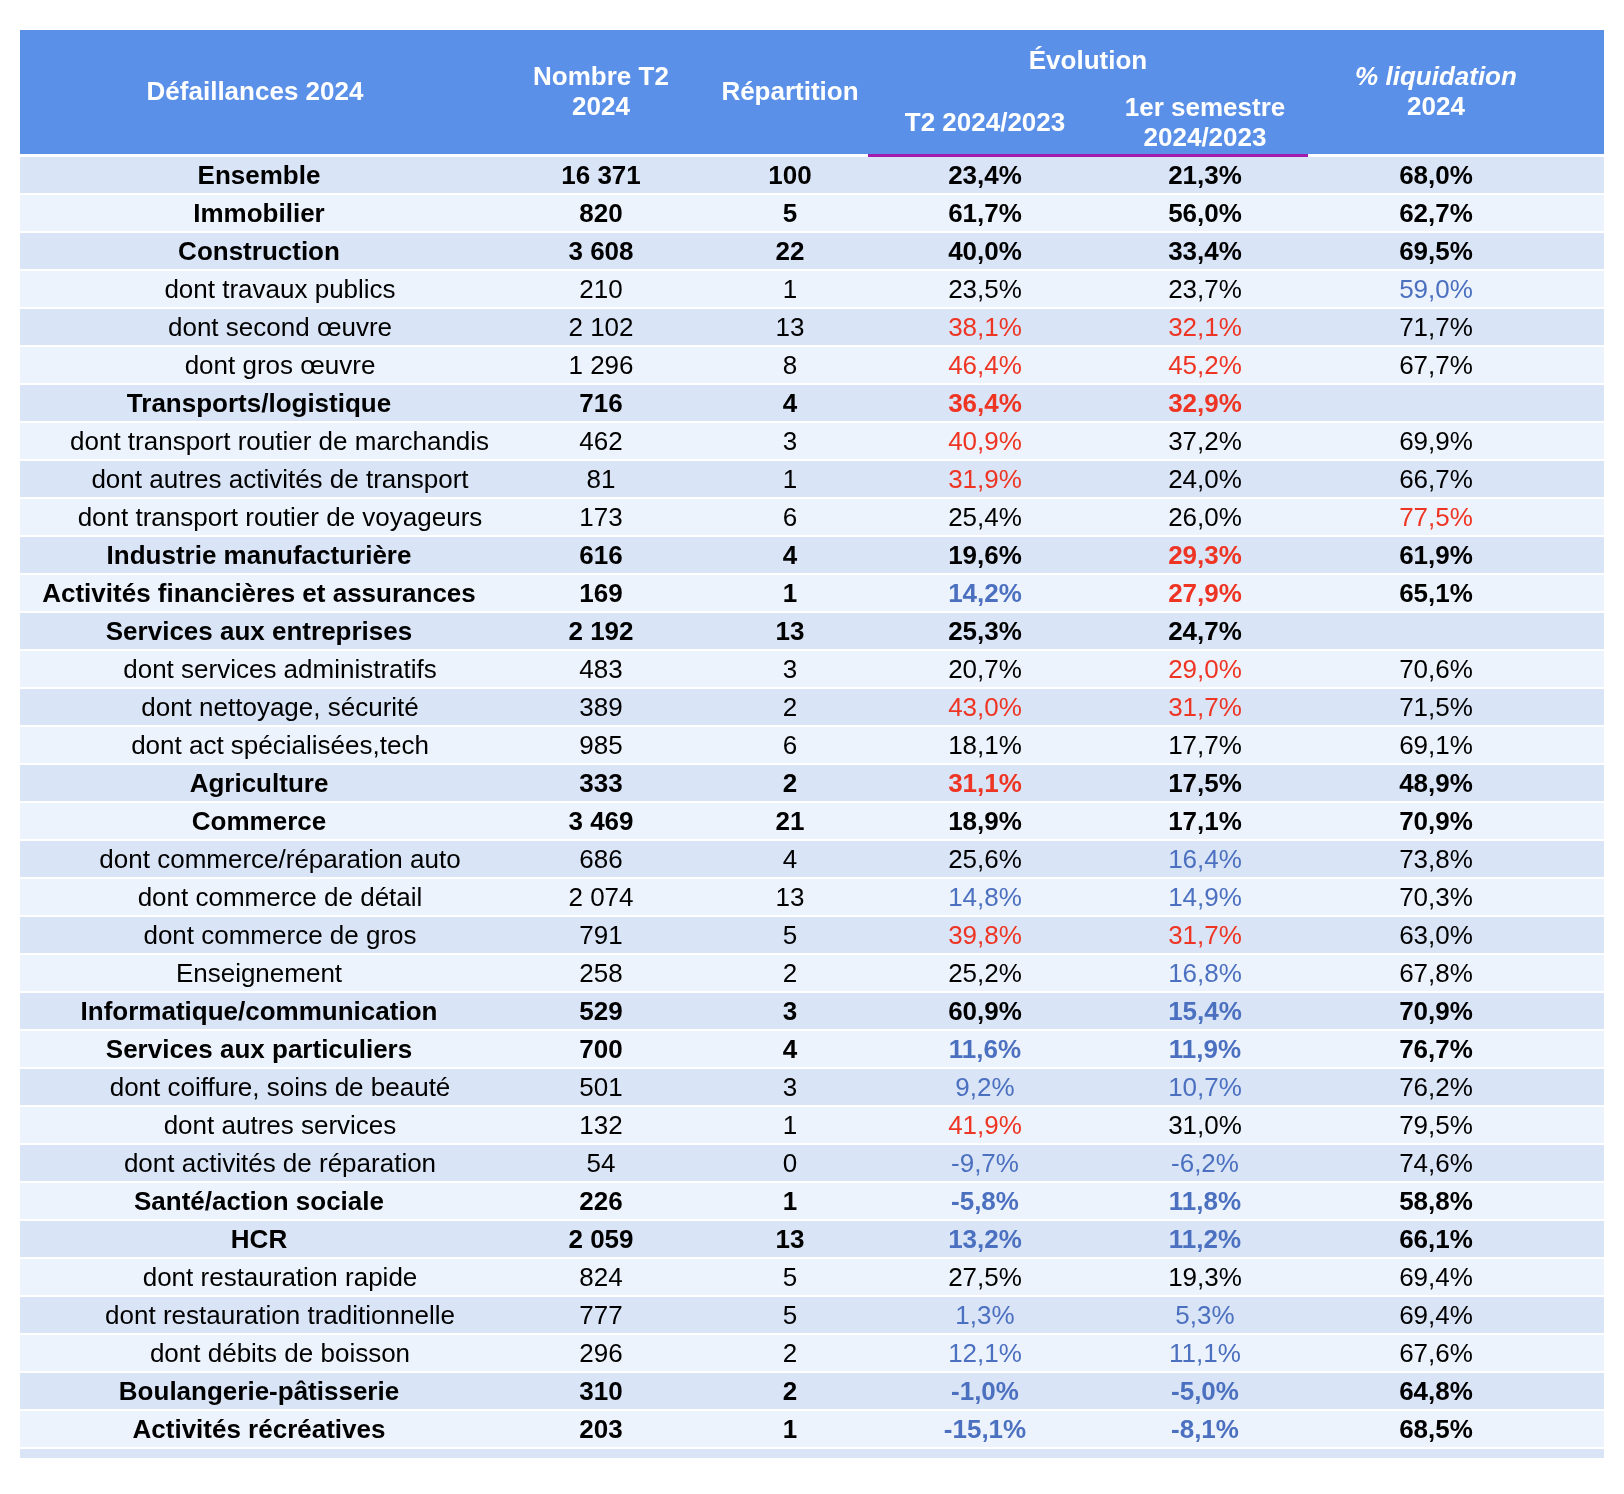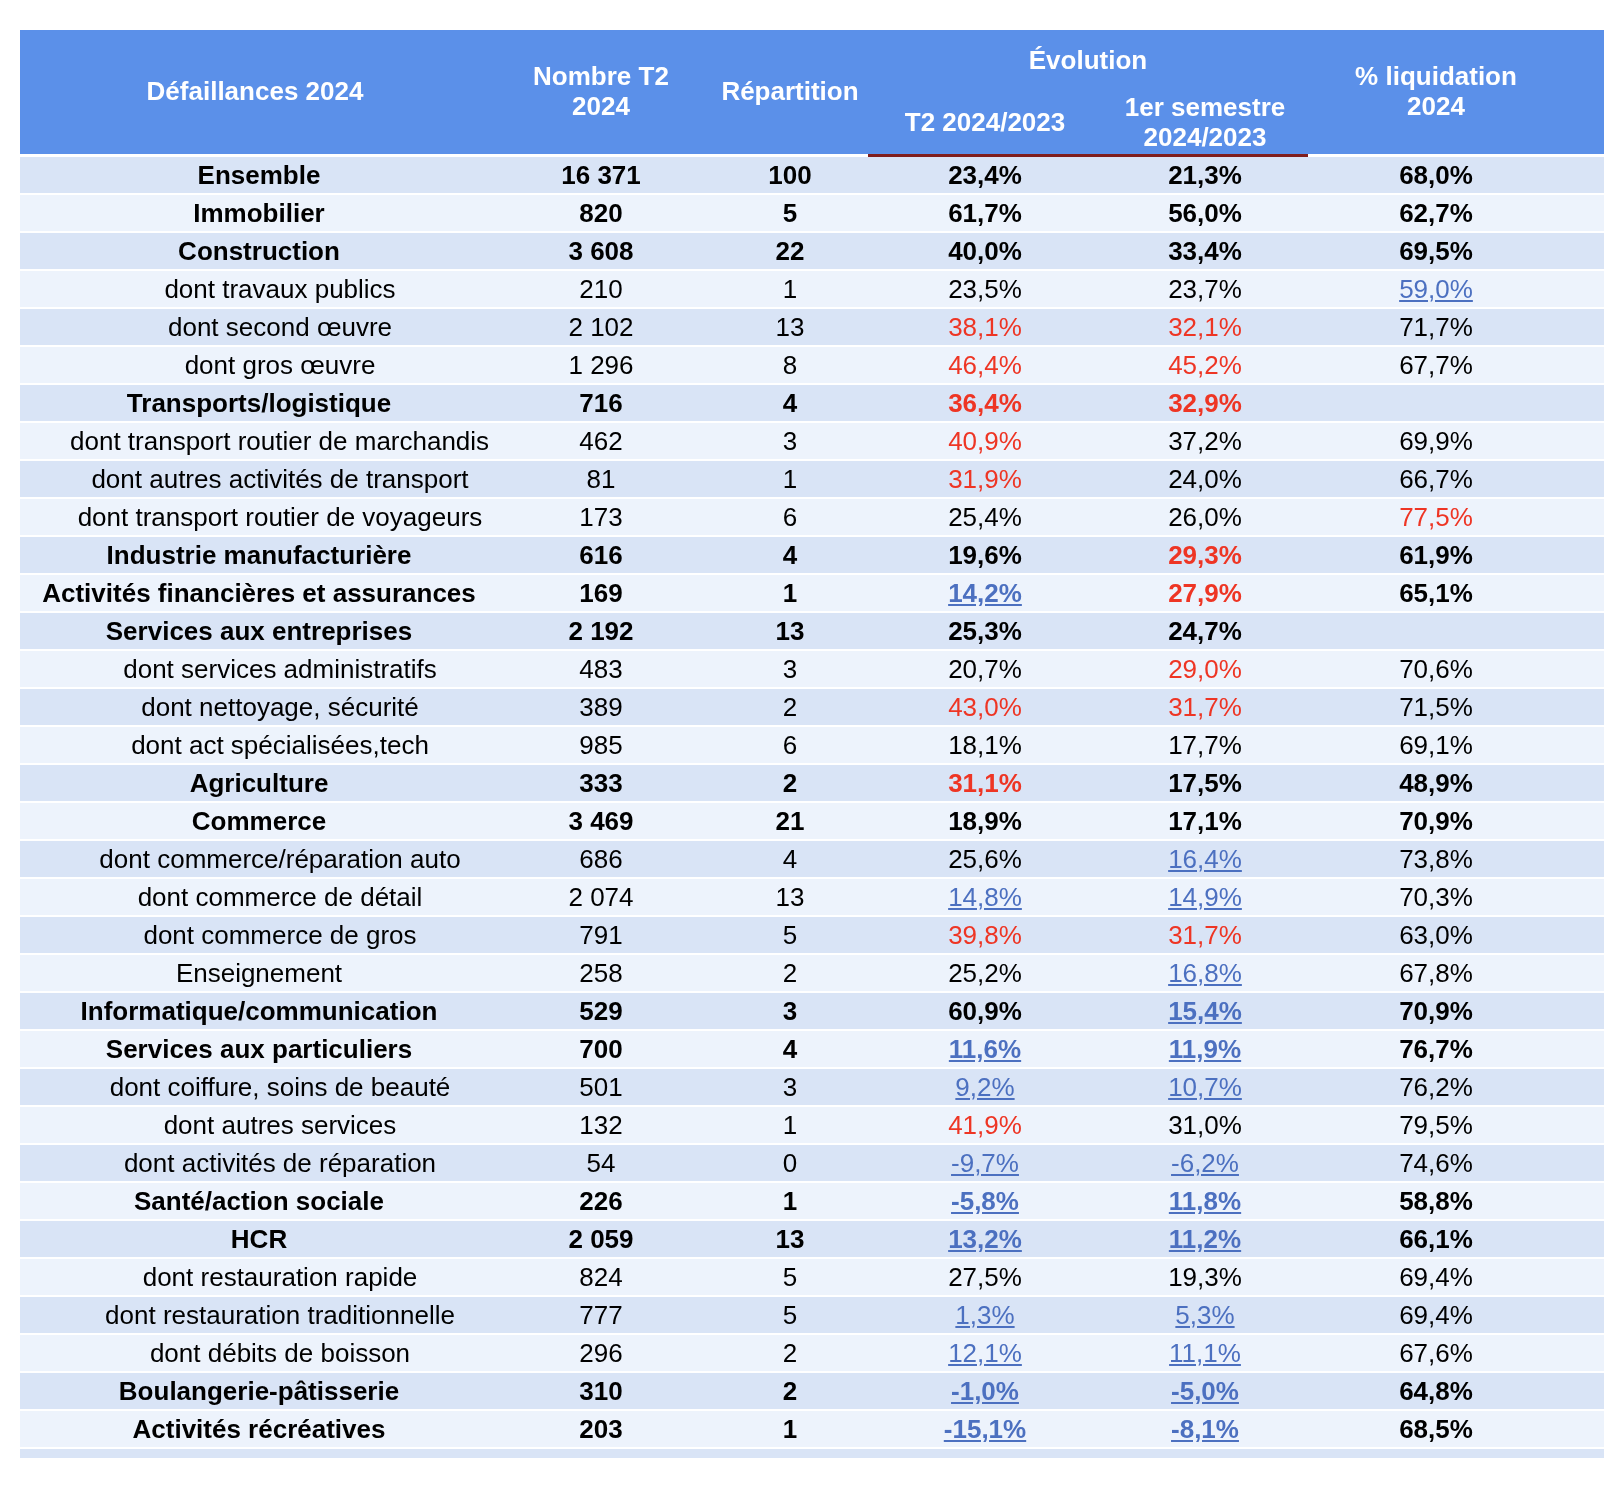--- a/index.html
+++ b/index.html
@@ -13,41 +13,41 @@
   col.c-sem{width:206px;}
   col.c-liq{width:296px;}
   thead th{
     background:var(--header-bg,#5B90E9);
     color:var(--header-text,#ffffff);
     font-weight:700;font-size:26px;line-height:1.15;
     text-align:center;vertical-align:middle;padding:0;
     border:0;
   }
   tr.h1 th{height:62px;}
-  tr.h2 th{height:62px;border-bottom:3px solid #7f1d1d;}
+  tr.h2 th{height:62px;border-bottom:3px solid #a21caf;}
   th.th-label,th.th-nombre,th.th-rep,th.th-liq{border-bottom:3px solid #ffffff;}
   th.th-evo{vertical-align:middle;}
   th.th-sem{padding:0 18px;}
-  th.th-liq .l1{}
+  th.th-liq .l1{font-style:italic;}
   th.th-liq{padding-right:40px;}
   tbody td{
     height:36px;font-size:26px;line-height:36px;
     border-bottom:2px solid #ffffff;
     padding:0;white-space:nowrap;overflow:hidden;
     color:var(--body-text,#000000);
   }
   tbody tr.dark td{background:var(--row-dark,#D9E4F6);}
   tbody tr.light td{background:var(--row-light,#EDF3FC);}
   tbody tr.cat td{font-weight:700;}
   td.lbl{text-align:center;padding-left:8px;}
   td.lbl.indent{padding-left:50px;}
   td.num{text-align:center;}
   td.liq{padding-right:40px;}
   td .r{color:var(--red,#EE3524);}
-  td .b{color:var(--blue,#4C70C0);text-decoration:underline;}
+  td .b{color:var(--blue,#4C70C0);}
   .bottom-strip{height:9px;background:var(--row-dark,#D9E4F6);}
 </style>
 </head>
 <body>
 
 <div class="wrap">
   <table>
     <colgroup>
       <col class="c-label">
         <col class="c-nombre">

